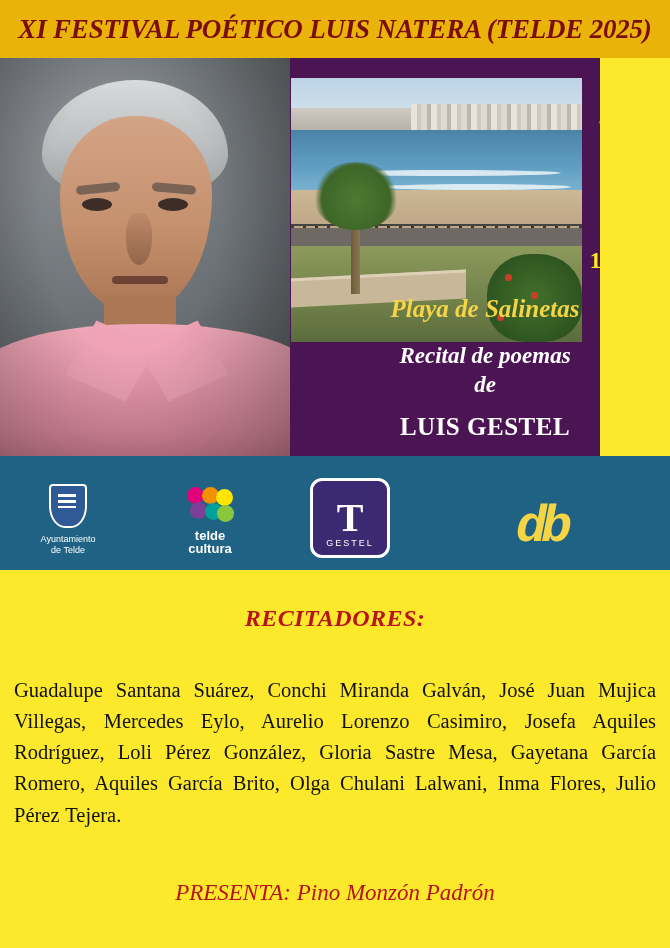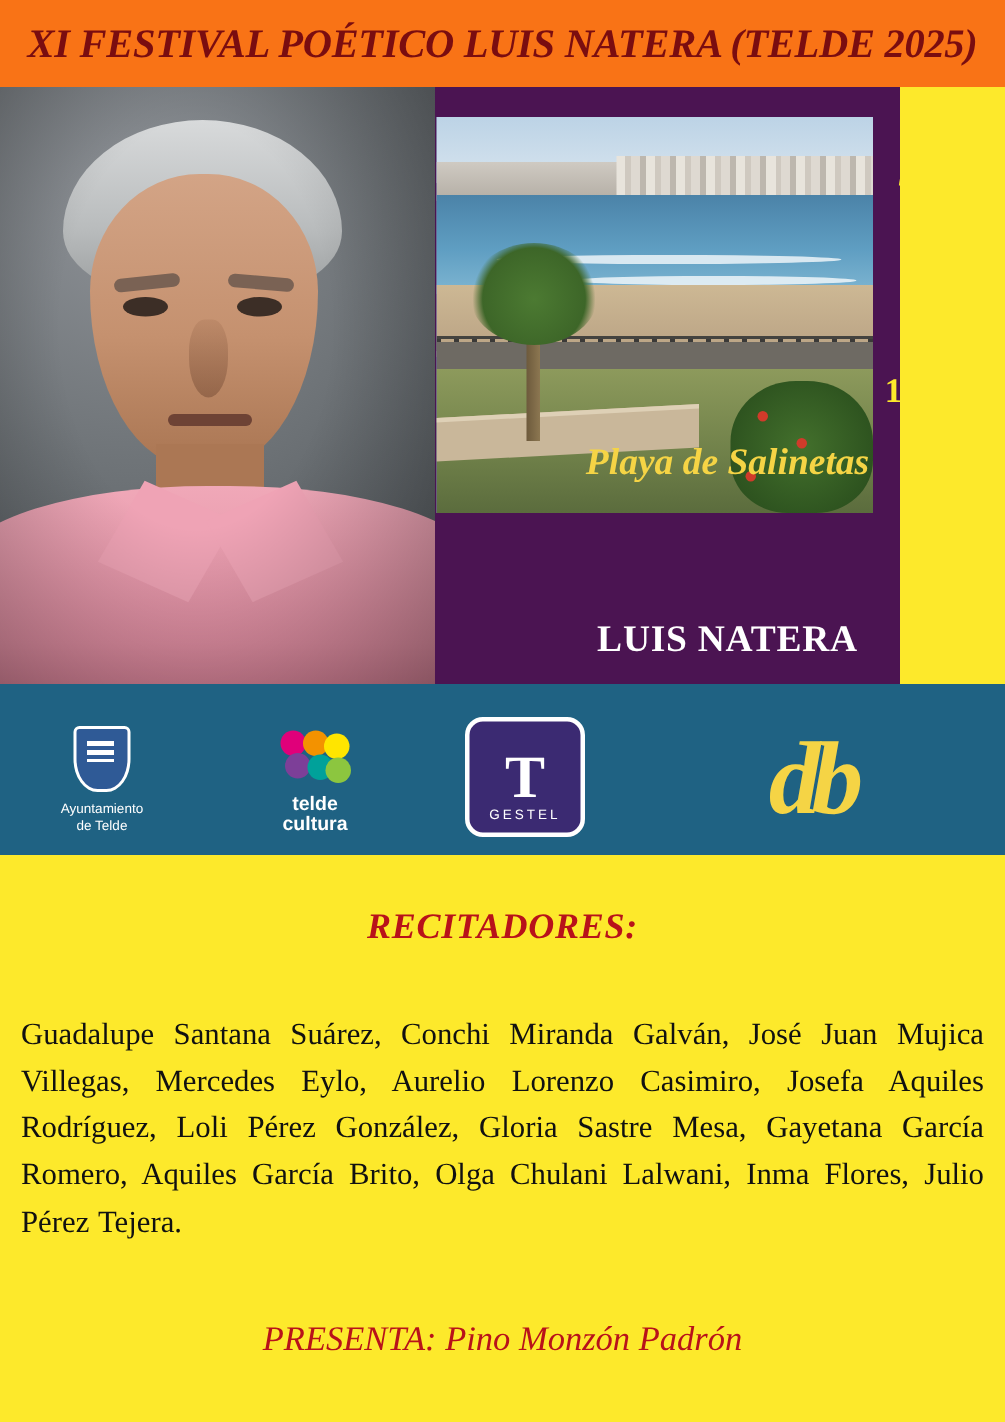--- a/index.html
+++ b/index.html
@@ -19,21 +19,21 @@
     height: 948px;
     background: #fde92b;
   }
 
   
   .title-band {
     position: absolute;
     left: 0; top: 0;
     width: 670px;
     height: 58px;
-    background: #f97316;
+    background: #eab308;
     display: flex;
     align-items: center;
     justify-content: center;
   }
   .title-text {
     font-family: "Liberation Serif", serif;
     font-weight: bold;
     font-style: italic;
     font-size: 27px;
     color: #7a0d10;
@@ -332,22 +332,22 @@
     font-family: "Liberation Serif", serif;
   }
   .logo-gestel .cap {
     position: absolute; left: 0; right: 0; bottom: 7px;
     color: #fff; font-size: 9px; letter-spacing: 2px;
     font-family: "Liberation Sans", sans-serif; text-align: center;
   }
   
   .logo-gd { left: 470px; top: 16px; width: 130px; height: 82px; }
   .logo-gd .mono {
-    color: #f5d445; font-size: 69px; font-weight: bold; font-style: italic;
-    font-family: Liberation Serif, serif; line-height: 1; letter-spacing: -6px; margin-left: 12px;
+    color: #f5d445; font-size: 52px; font-weight: bold; font-style: italic;
+    font-family: Liberation Mono, monospace; line-height: 1; letter-spacing: -6px; margin-left: 12px;
   }
 
   
   .body-block {
     position: absolute;
     left: 0; top: 570px;
     width: 670px; height: 378px;
     background: #fde92b;
   }
   .recitadores-head {
@@ -431,22 +431,26 @@
     <div class="date-col">
       <div class="d-line">25</div>
       <div class="d-line">SEPT</div>
       <div class="d-line">2025</div>
     </div>
 
     <div class="time-text">19:00h</div>
 
     <div class="place-text">Playa de Salinetas</div>
 
-
-    <div class="author-text">LUIS NATERA</div>
+    <div class="recital-text">
+      <div>Recital de poemas</div>
+      <div>de</div>
+    </div>
+
+    <div class="author-text">LUIS GESTEL</div>
   </div>
 
   <div class="logo-band">
 
     <div class="logo logo-ayto">
       <div>
         <div class="shield"></div>
         <div class="cap">
           <div>Ayuntamiento</div>
           <div>de Telde</div>

